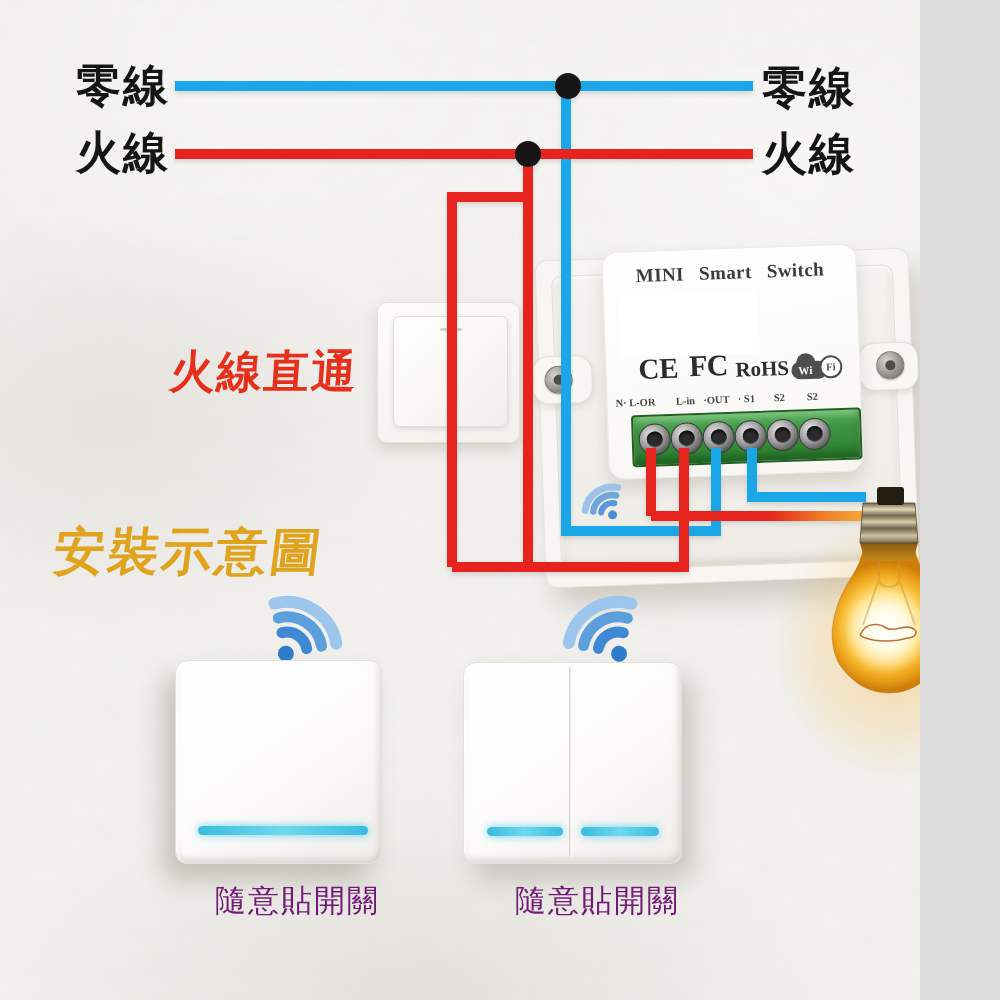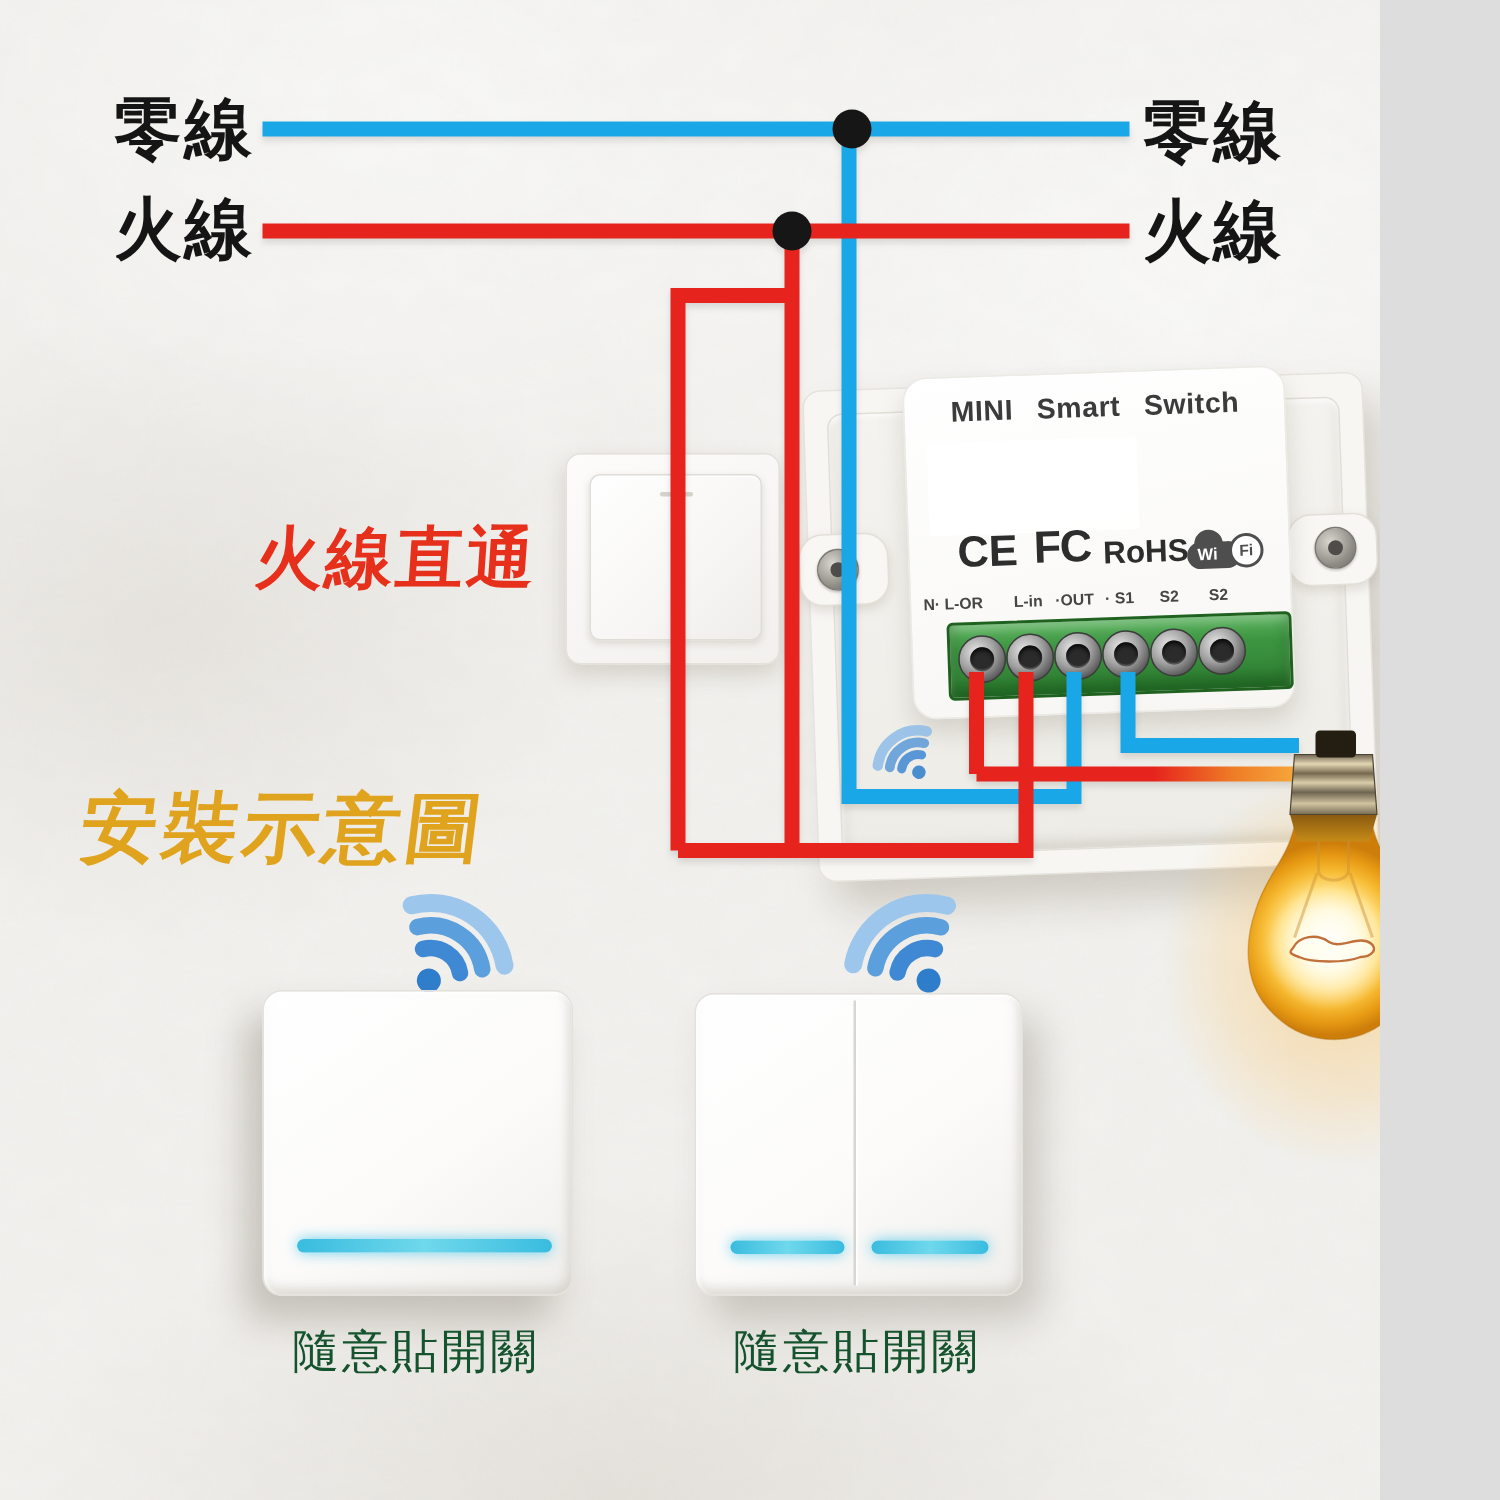--- a/index.html
+++ b/index.html
@@ -1,17 +1,17 @@
 <!DOCTYPE html>
 <html><head>
 <meta charset="utf-8">
 <style>
   html,body{margin:0;padding:0;background:#ddd;}
   .canvas{position:relative;width:920px;height:1000px;overflow:hidden;
-    background:#f2f1ee;font-family:Liberation Sans, sans-serif;}
+    background:#f2f1ee;font-family:Liberation Serif, serif;}
   .layer{position:absolute;left:0;top:0;width:100%;height:100%;pointer-events:none;}
   .shade{z-index:1;background:
     radial-gradient(420px 300px at 12% 42%, rgba(185,178,165,.22), transparent 70%),
     radial-gradient(560px 300px at 45% 100%, rgba(190,183,170,.28), transparent 72%),
     radial-gradient(600px 400px at 85% 18%, rgba(255,255,255,.55), transparent 70%),
     radial-gradient(500px 350px at 30% 8%, rgba(255,255,255,.5), transparent 70%);}
   .texture{z-index:2;opacity:.5;}
   
   .line-label{position:absolute;z-index:3;font-size:45px;font-weight:900;color:#151515;letter-spacing:2px;}
   
@@ -88,21 +88,21 @@
     box-shadow:inset 2px 2px 3px rgba(255,255,255,.9), inset -2px -4px 7px rgba(190,185,173,.5),
       -12px 16px 24px rgba(120,112,98,.35);}
   .remote-2{left:463px;top:662px;width:217px;height:200px;
     box-shadow:inset 2px 2px 3px rgba(255,255,255,.9), inset -2px -4px 7px rgba(190,185,173,.5),
       12px 16px 24px rgba(120,112,98,.30);}
   .divider{position:absolute;z-index:6;left:569px;top:667px;width:3px;height:190px;
     background:linear-gradient(90deg,#d8d6d1 0,#d8d6d1 45%,#ffffff 55%);}
   .strip{position:absolute;z-index:6;height:9px;border-radius:5px;
     background:linear-gradient(90deg,#39bcdf,#6fd8ec 50%,#39bcdf);
     box-shadow:0 0 9px rgba(80,200,235,.85);}
-  .remote-label{position:absolute;z-index:5;text-align:center;font-size:31px;color:#14532d;
+  .remote-label{position:absolute;z-index:5;text-align:right;font-size:31px;color:#701a75;
     letter-spacing:2px;}
 </style>
 </head>
 <body>
 
 <div class="canvas">
 
   <div class="layer shade"></div>
   <svg class="layer texture" width="1000" height="1000">
     <filter id="paper">

